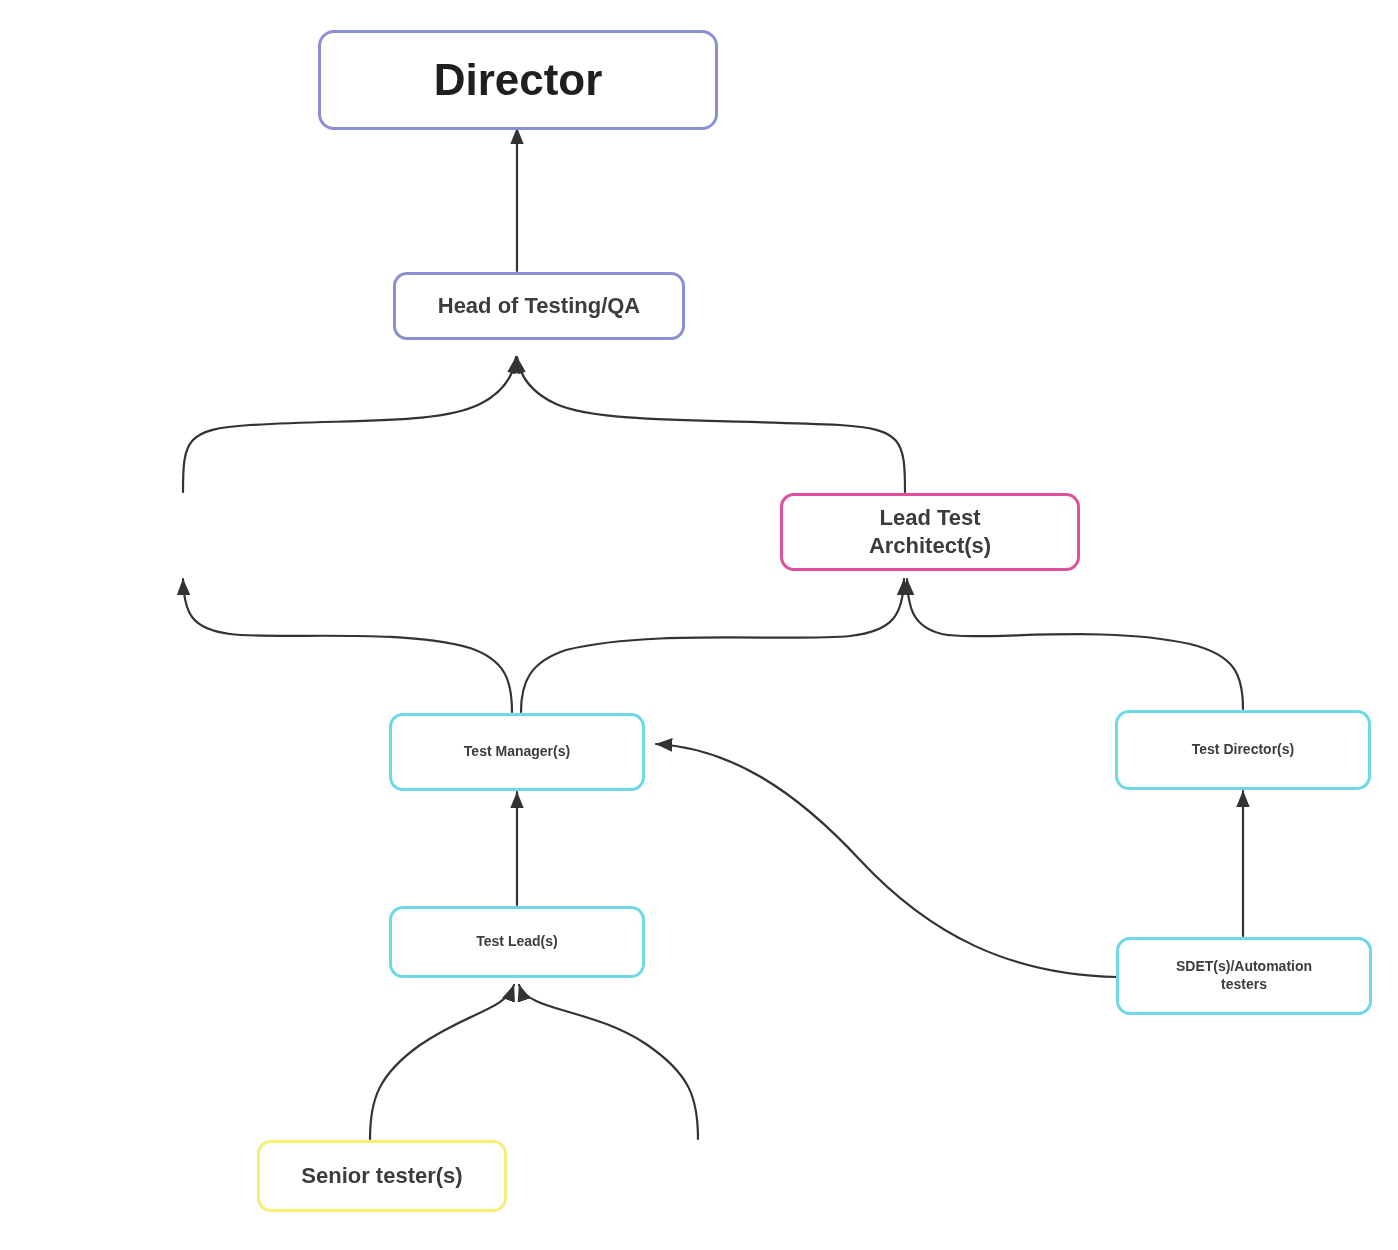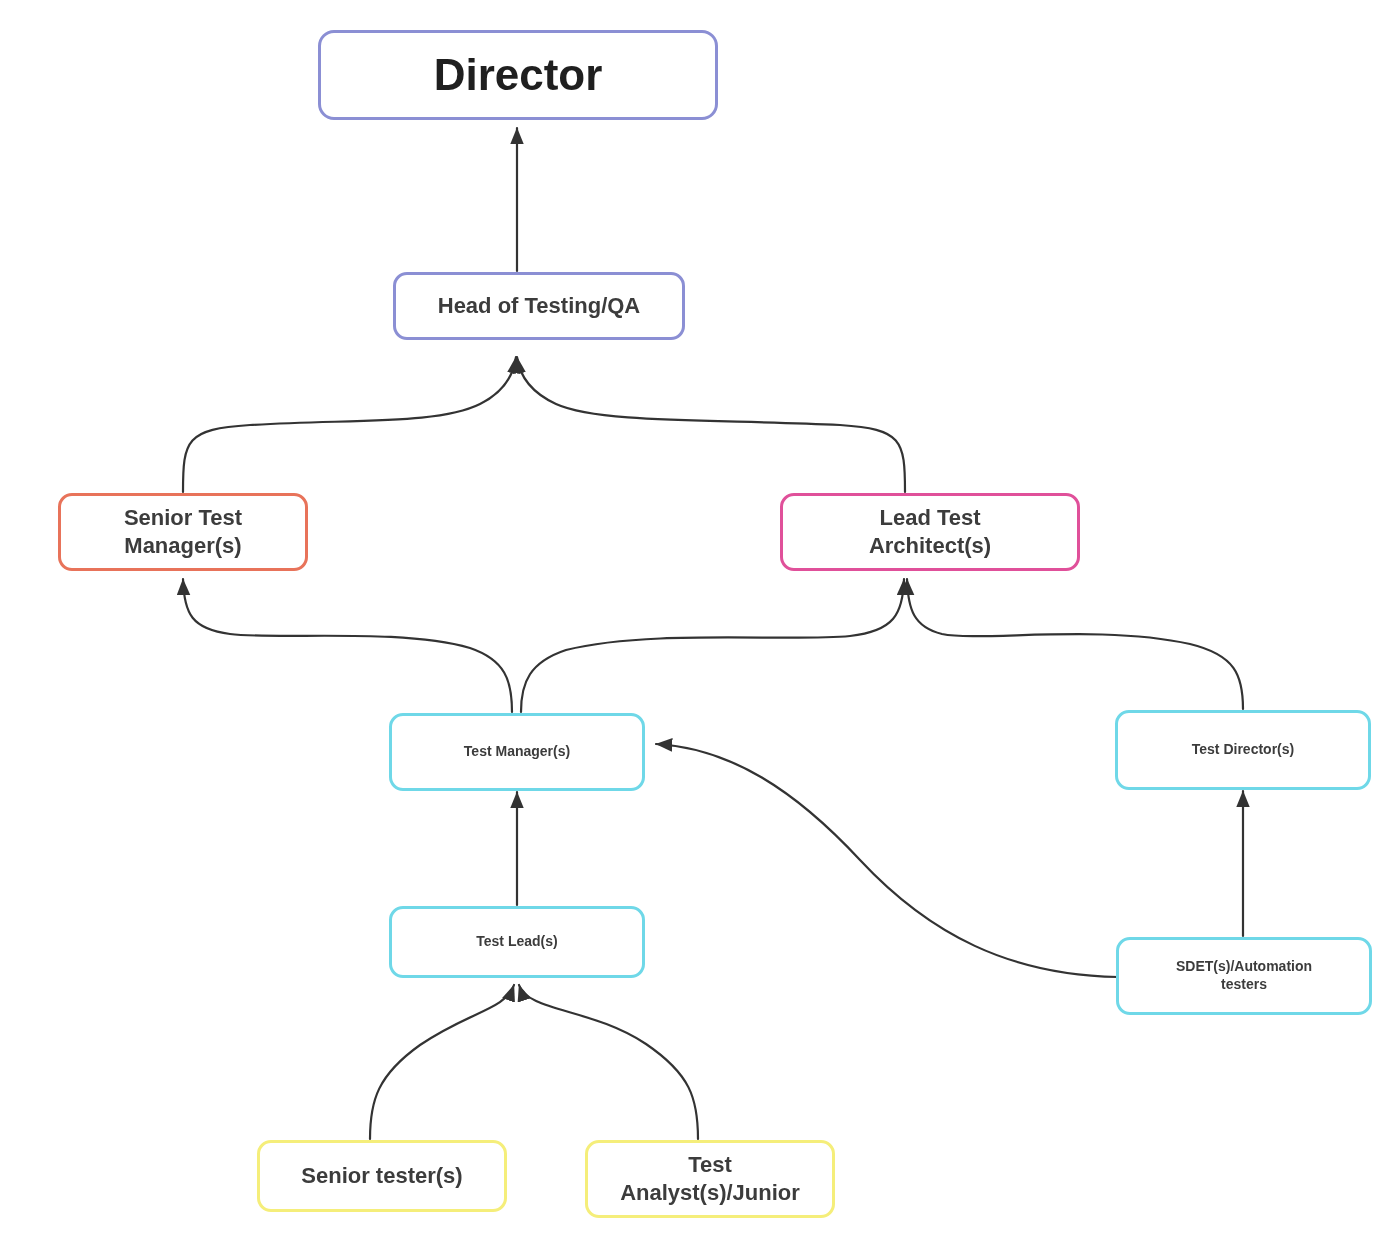--- a/index.html
+++ b/index.html
@@ -107,32 +107,28 @@
 
     <path class="edge-path" marker-end="url(#arrowhead)" d="M 1118,977 C 1010,975 930,935 860,860 C 795,790 730,748 656,744"></path>
 
     <path class="edge-path" marker-end="url(#arrowhead)" d="M 1243,936 L 1243,791"></path>
 
     <path class="edge-path" marker-end="url(#arrowhead)" d="M 370,1139 C 370,1100 378,1075 420,1045 C 470,1011 505,1010 514,985"></path>
 
     <path class="edge-path" marker-end="url(#arrowhead)" d="M 698,1139 C 698,1098 690,1074 646,1044 C 592,1008 528,1012 519,985"></path>
   </svg>
 
-  <div class="node node-root" style="left:318px; top:30px; width:400px; height:90px; border-color:#8b8fd4;">
+  <div class="node node-root" style="left:318px; top:30px; width:400px; height:100px; border-color:#8b8fd4;">
     <span class="node-label">Director</span>
   </div>
 
   <div class="node node-head" style="left:393px; top:272px; width:292px; height:68px; border-color:#8b8fd4;">
     <span class="node-label">Head of Testing/QA</span>
   </div>
 
-  <div class="node node-mid" style="left:58px; top:493px; width:250px; height:78px; border-color:#e8735a;">
-    <span class="node-label">Senior Test
-Manager(s)</span>
-  </div>
 
   <div class="node node-mid" style="left:780px; top:493px; width:300px; height:78px; border-color:#e0509a;">
     <span class="node-label">Lead Test
 Architect(s)</span>
   </div>
 
   <div class="node node-op" style="left:389px; top:713px; width:256px; height:78px; border-color:#6fd8e8;">
     <span class="node-label">Test Manager(s)</span>
   </div>
 
@@ -146,18 +142,14 @@
 
   <div class="node node-op" style="left:1116px; top:937px; width:256px; height:78px; border-color:#6fd8e8;">
     <span class="node-label">SDET(s)/Automation
 testers</span>
   </div>
 
   <div class="node node-base" style="left:245px; top:1140px; width:250px; height:72px; border-color:#f5ee7a;">
     <span class="node-label">Senior tester(s)</span>
   </div>
 
-  <div class="node node-base" style="left:573px; top:1140px; width:250px; height:78px; border-color:#f5ee7a;">
-    <span class="node-label">Test
-Analyst(s)/Junior</span>
-  </div>
 
 </div>
 
 </body></html>

